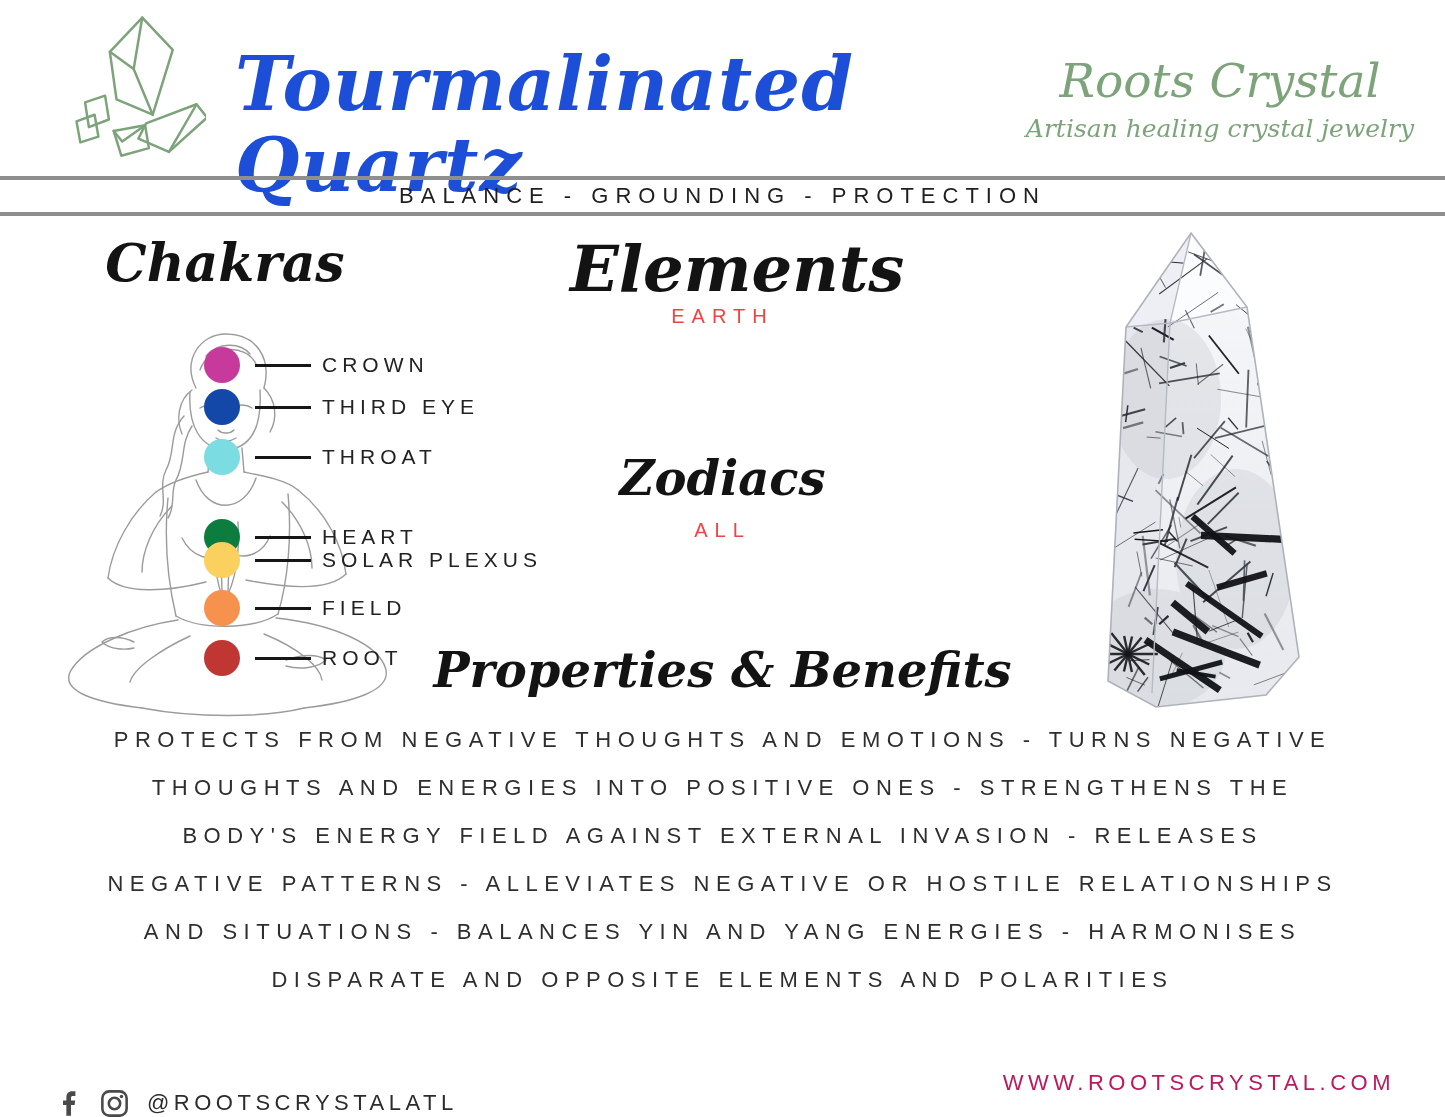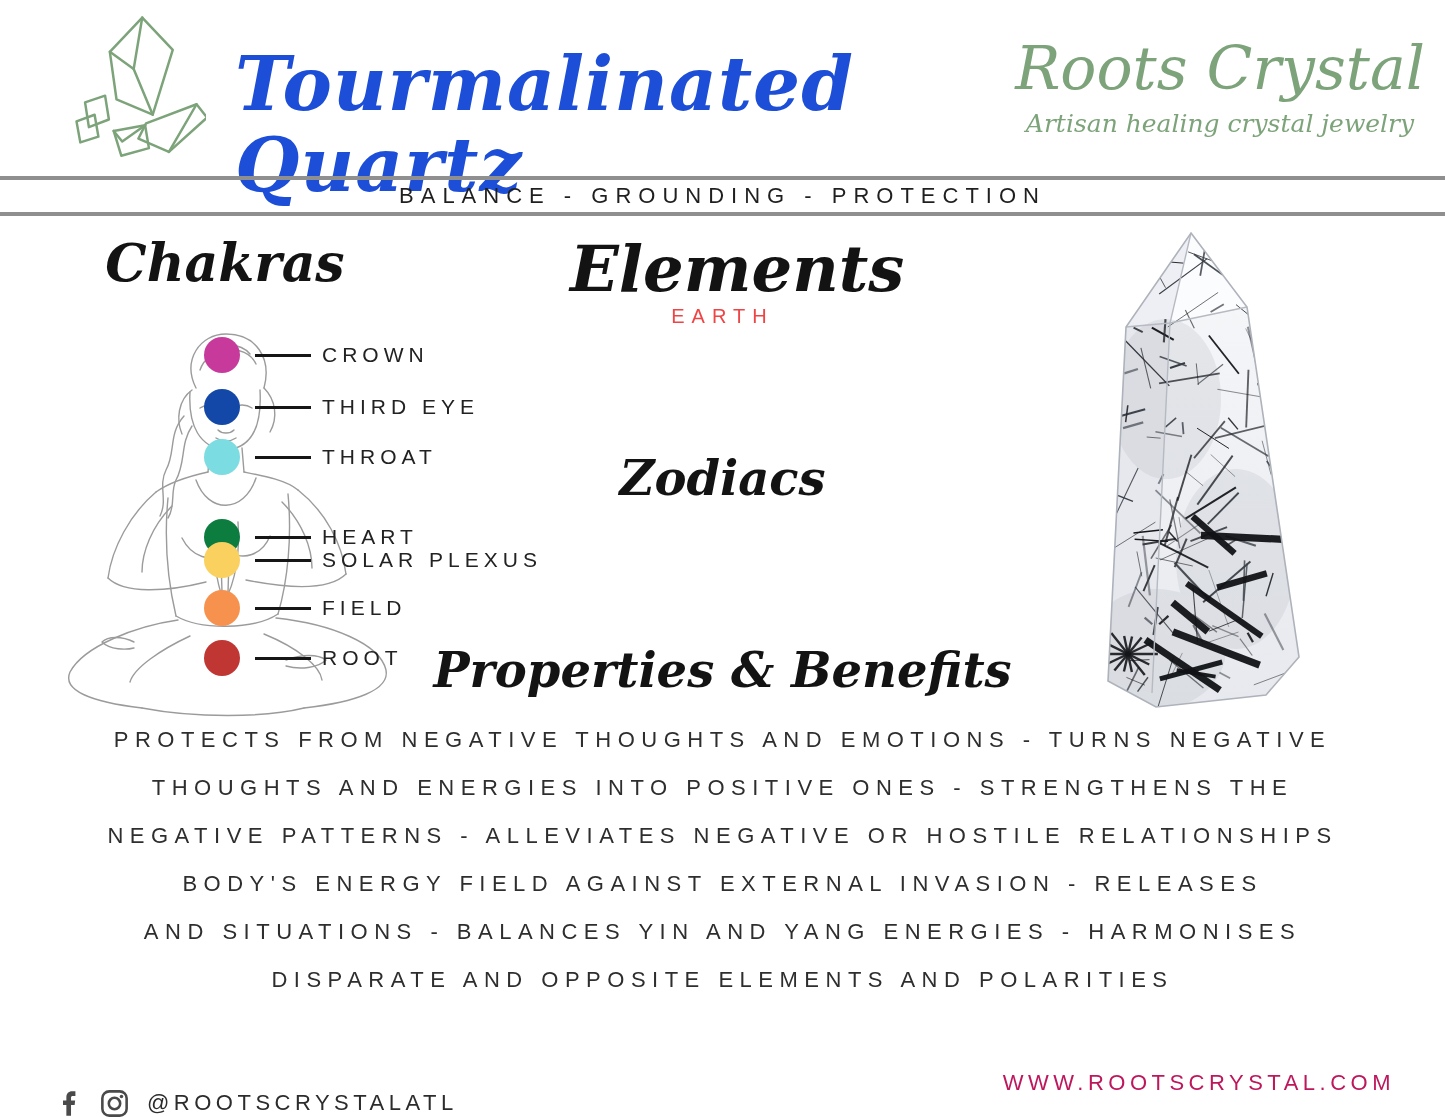--- a/index.html
+++ b/index.html
@@ -10,21 +10,21 @@
   
   .logo{position:absolute;left:48px;top:8px;width:158px;height:162px;}
   .title{
     position:absolute;left:235px;top:44px;width:840px;text-align:left;
     font-family:"DejaVu Serif",serif;font-style:italic;font-weight:700;
     font-size:74px;color:#1d4ed8;letter-spacing:1px;line-height:1.1;
   }
   .brand{position:absolute;right:10px;top:34px;width:430px;text-align:center;color:var(--brand-green);}
   .brand-name{
     font-family:"DejaVu Serif",serif;font-style:italic;font-weight:400;
-    font-size:60px;line-height:1.15;
+    font-size:47px;line-height:1.15;margin-top:20px;
   }
   .brand-tagline{
     font-family:"DejaVu Serif",serif;font-style:italic;font-weight:400;
     font-size:25px;margin-top:6px;
   }
   
   .banner{
     position:absolute;left:0;top:176px;width:100%;
     border-top:4px solid var(--line-gray);border-bottom:4px solid var(--line-gray);
     height:32px;line-height:32px;text-align:center;
@@ -142,21 +142,21 @@
     <path d="M226 288 C282 294 330 314 336 340 C340 360 306 372 254 378"></path>
     <path d="M92 378 C144 388 214 388 254 378"></path>
     <path d="M140 306 C110 320 84 338 80 352"></path>
     <path d="M214 304 C248 318 270 336 272 350"></path>
 
     <path d="M236 330 C252 324 268 324 276 330 C268 338 250 340 236 336"></path>
     <path d="M84 312 C72 306 58 306 52 312 C60 320 76 320 84 318"></path>
   </svg>
 
   <div>
-      <div class="chakra-row" style="top: 337px;">
+      <div class="chakra-row" style="top: 347px;">
         <span class="chakra-dot" style="background: rgb(199, 58, 156);"></span>
         <span class="chakra-line"></span>
         <span class="chakra-label">CROWN</span>
       </div>
       <div class="chakra-row" style="top: 389px;">
         <span class="chakra-dot" style="background: rgb(19, 72, 168);"></span>
         <span class="chakra-line"></span>
         <span class="chakra-label">THIRD EYE</span>
       </div>
       <div class="chakra-row" style="top: 439px;">
@@ -183,20 +183,21 @@
         <span class="chakra-dot" style="background: rgb(191, 54, 51);"></span>
         <span class="chakra-line"></span>
         <span class="chakra-label">ROOT</span>
       </div>
     </div>
 
   <div class="script-h h-elements">Elements</div>
   <div class="caps-value v-earth">EARTH</div>
 
   <div class="script-h h-zodiacs">Zodiacs</div>
+  <div class="caps-value v-all">ALL</div>
 
   <svg class="crystal" viewBox="0 0 255 486">
     <defs>
       <clipPath id="obelisk-clip">
         <polygon points="125,4 181,78 233,428 200,466 90,478 42,452 60,98"></polygon>
       </clipPath>
       <linearGradient id="qz" x1="0" y1="0" x2="0" y2="1">
         <stop offset="0" stop-color="#f7f8fa"></stop>
         <stop offset="1" stop-color="#e7e9ee"></stop>
       </linearGradient>
@@ -351,22 +352,22 @@
       <path d="M125 4 L104 94 L86 464"></path>
       <path d="M60 98 L104 94 L181 78"></path>
     </g>
     <polygon points="125,4 181,78 233,428 200,466 90,478 42,452 60,98" fill="none" stroke="#aeb2bb" stroke-width="1.6"></polygon>
   </svg>
 
   <div class="script-h h-properties">Properties &amp; Benefits</div>
   <div class="props-body">
     <div>PROTECTS FROM NEGATIVE THOUGHTS AND EMOTIONS - TURNS NEGATIVE</div>
     <div>THOUGHTS AND ENERGIES INTO POSITIVE ONES - STRENGTHENS THE</div>
+    <div>BODY'S ENERGY FIELD AGAINST EXTERNAL INVASION - RELEASES</div>
     <div>NEGATIVE PATTERNS - ALLEVIATES NEGATIVE OR HOSTILE RELATIONSHIPS</div>
-    <div>BODY'S ENERGY FIELD AGAINST EXTERNAL INVASION - RELEASES</div>
     <div>AND SITUATIONS - BALANCES YIN AND YANG ENERGIES - HARMONISES</div>
     <div>DISPARATE AND OPPOSITE ELEMENTS AND POLARITIES</div>
   </div>
 
   <div class="footer-left">
     <svg class="icon" viewBox="0 0 24 24">
       <path fill="#4a4a4a" d="M15.8 2.5h-2.6c-2.6 0-4.4 1.8-4.4 4.5v2.6H6.2v3.5h2.6v8.4h3.6v-8.4h2.8l.4-3.5h-3.2V7.4c0-.8.5-1.3 1.3-1.3h2.1z"></path>
     </svg>
     <svg class="icon" viewBox="0 0 24 24" fill="none" stroke="#4a4a4a" stroke-width="2">
       <rect x="2.6" y="2.6" width="18.8" height="18.8" rx="5.4"></rect>

